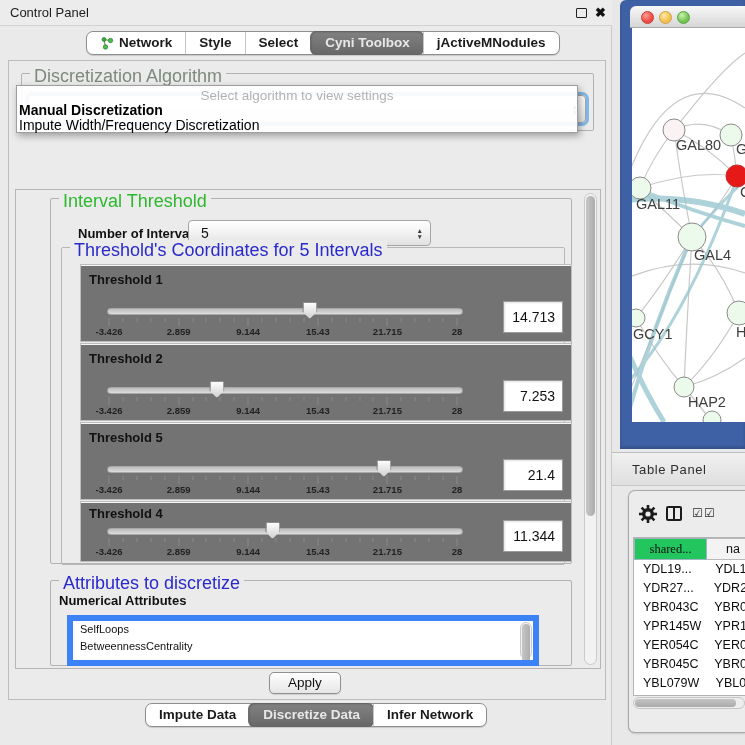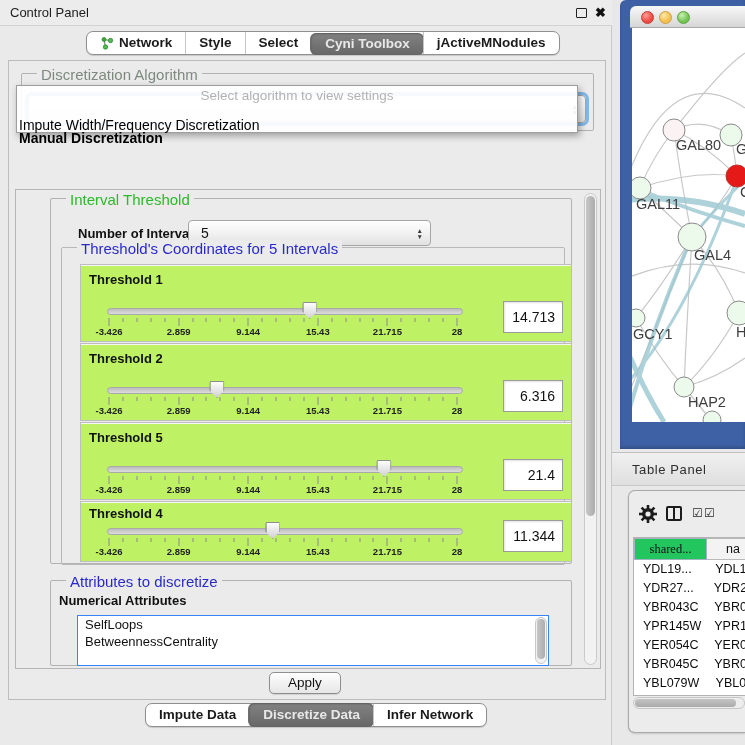--- a/index.html
+++ b/index.html
@@ -14,27 +14,27 @@
   #float-icon { left:576px; top:8px; width:11px; height:10px; border:1.6px solid #222; border-radius:1px; }
   #close-icon { left:595px; top:4px; font-size:13px; font-weight:bold; color:#111; line-height:18px; }
 
   .seg { display:flex; height:24px; border:1px solid #8f8f8f; border-radius:7px; background:#fff;
          box-shadow:0 1px 1px rgba(0,0,0,.15); }
   .seg .tab { padding:0 13px; line-height:22px; font-size:13.5px; font-weight:700; color:#1b1b1b;
          border-left:1px solid #c6c6c6; display:flex; align-items:center; gap:5px; white-space:nowrap; }
   .seg .tab:first-child { border-left:none; }
   .seg .tab.active { background:linear-gradient(#828282,#676767); color:#e8e8e8; border-left-color:#6d6d6d;
          border-radius:6px; margin:-1px; padding:0 14px; box-shadow:inset 0 1px 2px rgba(0,0,0,.3); }
-  #top-tabs { left:86px; top:31px;align-items:flex-end; }
+  #top-tabs { left:86px; top:31px; }
   #bottom-tabs { left:145px; top:703px; }
 
   #cp-body { left:8px; top:60px; width:598px; height:640px; background:#ebebeb; border:1px solid #bcbcbc; }
 
   .group { position:absolute; border:1px solid #b2b2b2; border-radius:2px; }
-  .group-label { position:absolute; top:-8px; left:15px; background:#ebebeb; padding:0 4px; font-size:15px; }
+  .group-label { position:absolute; top:-8px; left:8px; background:#ebebeb; padding:0 4px; font-size:18px; }
   .lbl-green { color:#2db82d; }
   .lbl-blue  { color:#2a2acc; }
   .lbl-dim   { color:#7d8a7d; }
   .lbl-dark  { color:#2b2b2b; }
 
   .combo { position:absolute; height:28px; border:1px solid #a6a6a6; border-radius:4px;
     background:linear-gradient(#ffffff,#f0f0f0 55%,#e1e1e1); box-shadow:inset 0 1px 0 #fff;
     font-size:14px; color:#111; line-height:26px; padding-left:12px; }
   .stepper { position:absolute; right:7px; top:50%; transform:translateY(-50%); display:flex; flex-direction:column;
     align-items:center; color:#3c3c3c; font-size:6.5px; line-height:5.5px; }
@@ -46,37 +46,37 @@
   #popup-prompt { left:0; top:2px; width:100%; text-align:center; font-size:13.5px; color:#b2b2b2; }
   .popup-item { position:absolute; left:2px; font-size:14px; color:#000; white-space:nowrap; }
 
   
   #scroll-region { left:14px; top:188px; width:586px; height:480px; border:1px solid #b5b5b5; background:#ebebeb; }
   .vscroll { position:absolute; background:#f2f2f2; border:1px solid #c9c9c9; border-radius:7px; }
   .vthumb  { position:absolute; left:1px; right:1px; background:linear-gradient(90deg,#c6c6c6,#adadad); border-radius:6px; }
 
   .bold13 { font-size:13px; font-weight:700; color:#111; }
 
-  .thr-panel { position:absolute; left:64px; width:492px; background:#bef264; border:1px solid #bdbdbd;
+  .thr-panel { position:absolute; left:64px; width:492px; background:#737373; border:1px solid #bdbdbd;
     box-shadow:inset 0 1px 0 #f6f6f6; }
   .track { position:absolute; left:26px; width:356px; height:7px; border-radius:4px;
     background:linear-gradient(#bdbdbd,#dcdcdc); border:1px solid #a9a9a9; }
   .thumb { position:absolute; width:15px; height:17px; transform:translateX(-50%);
     background:linear-gradient(#fdfdfd,#d2d2d2); border:1px solid #8e8e8e;
     clip-path:polygon(6% 0, 94% 0, 100% 12%, 100% 55%, 50% 100%, 0 55%, 0 12%);
     filter:drop-shadow(0 1px 1px rgba(0,0,0,.25)); }
   .ticks, .ticklabels { position:absolute; left:28px; width:348px; }
   .tick { position:absolute; width:1px; background:#8a8a8a; transform:translateX(-50%); }
   .ticklabel { position:absolute; transform:translateX(-50%); font-size:9.5px; font-weight:700; color:#222; white-space:nowrap; }
   .valuebox { position:absolute; right:8px; width:60px; height:32px; background:#fff; border:1px solid #9b9b9b;
     box-shadow:inset 1px 1px 2px rgba(0,0,0,.12); font-size:14px; color:#111; line-height:30px;
     text-align:right; padding-right:7px; }
 
-  #attr-list { position:absolute; left:26px; top:34px; width:472px; height:51px; background:#fff;
-    border:1px solid #3b82f6; overflow:hidden; font-size:13px; color:#111; }
+  #attr-list { position:absolute; left:16px; top:34px; width:472px; height:51px; background:#fff;
+    border:6px solid #3b82f6; overflow:hidden; font-size:11px; color:#111; }
   #attr-list .li { padding-left:7px; height:17px; line-height:17px; }
 
   .button { position:absolute; height:22px; padding:0 18px; line-height:20px; font-size:13.5px; color:#111;
     background:linear-gradient(#fefefe,#e6e6e6); border:1px solid #8f8f8f; border-radius:5px;
     box-shadow:0 1px 1px rgba(0,0,0,.12); }
 
   
   #blue-frame { left:620px; top:0; width:125px; height:449px; background:#3e61a5; border-radius:6px 0 0 0;
     box-shadow:inset 0 -2px 3px rgba(0,0,0,.2); }
   #mac-titlebar { left:630px; top:6px; width:115px; height:22px; background:linear-gradient(#f8f8f8,#d6d6d6);
@@ -154,21 +154,21 @@
     <div class="combo" id="algo-combo" style="left:19px; top:34px; width:558px;">
       <span class="stepper">
           <span>▲</span>
           <span>▼</span>
         </span>
     </div>
 
 
     <div class="abs" id="algo-popup" style="left:7px; top:24px;">
       <div class="abs" id="popup-prompt">Select algorithm to view settings</div>
-      <div class="popup-item" style="top:16px; font-weight:700;margin-top:28px;">Manual Discretization</div>
+      <div class="popup-item" style="top:16px; font-weight:700;">Manual Discretization</div>
       <div class="popup-item" style="top:31px;">Impute Width/Frequency Discretization</div>
     </div>
 
     <div class="abs" id="scroll-region" style="left:6px; top:128px;">
 
       <div class="group" style="left:34px; top:8px; width:522px; height:366px;">
         <span class="group-label lbl-green">Interval Threshold</span>
 
         <div class="abs bold13" style="left:27px; top:27px;">Number of Intervals</div>
         <div class="combo" style="left:137px; top:21px; width:243px; height:26px; line-height:24px;">
@@ -260,21 +260,21 @@
           </div>
         <div class="ticklabels" style="top:61px;">
             <div class="ticklabel" style="left: 0%;">-3.426</div>
             <div class="ticklabel" style="left: 20%;">2.859</div>
             <div class="ticklabel" style="left: 40%;">9.144</div>
             <div class="ticklabel" style="left: 60%;">15.43</div>
             <div class="ticklabel" style="left: 80%;">21.715</div>
             <div class="ticklabel" style="left: 100%;">28</div>
           </div>
         <div class="thumb" style="top: 37px; left: 135.88px;"></div>
-        <div class="valuebox" style="top:36px;">6.316</div>
+        <div class="valuebox" style="top:36px;">7.253</div>
       </div>
 
       <div class="thr-panel" style="top:232px; height:78px;">
         <div class="abs bold13" style="left:8px; top:7px;">Threshold 5</div>
         <div class="track" style="top:43px;"></div>
         <div class="ticks" style="top:53px; height:8px;">
             <div class="tick" style="left: 0%; height: 8px;"></div>
             <div class="tick" style="left: 4%; height: 4px;"></div>
             <div class="tick" style="left: 8%; height: 4px;"></div>
             <div class="tick" style="left: 12%; height: 4px;"></div>

